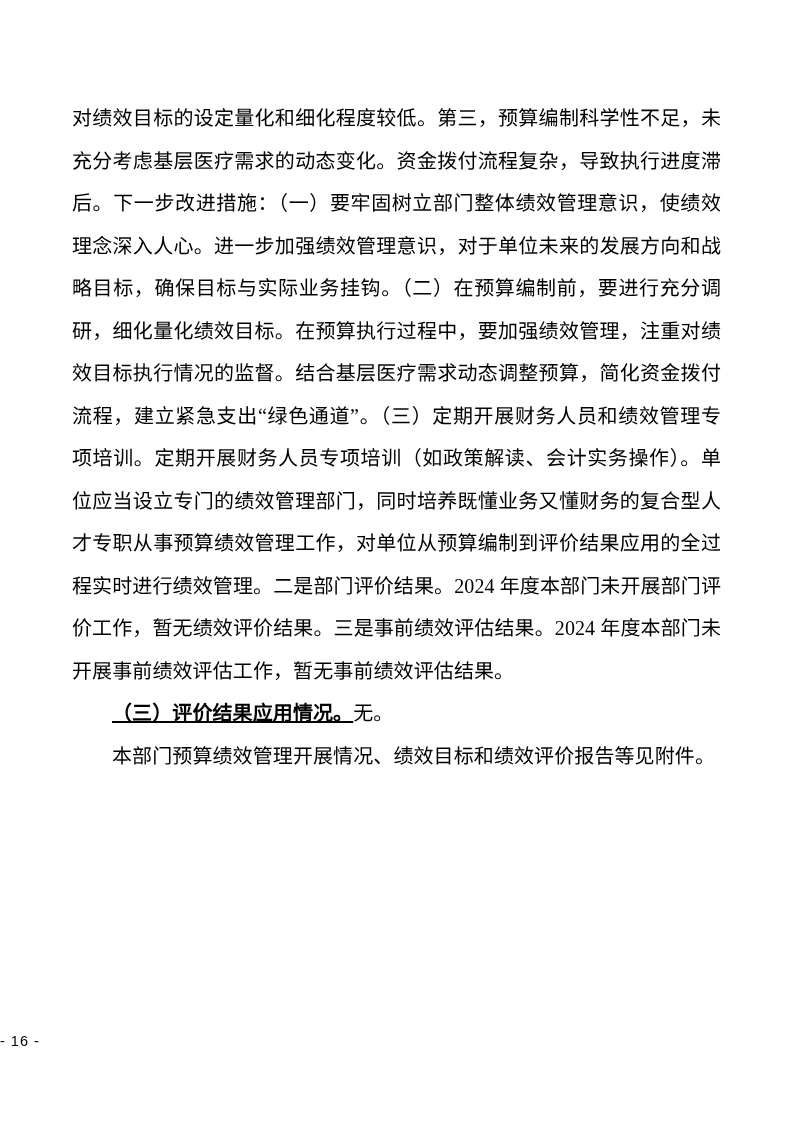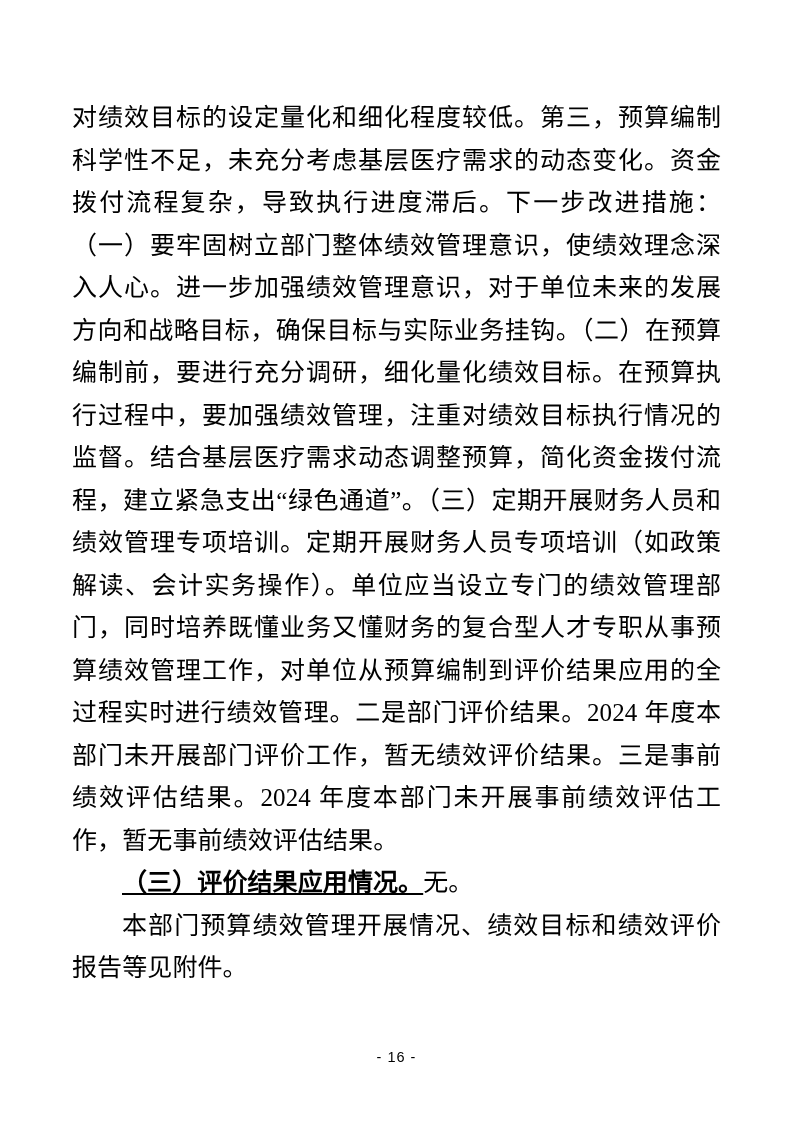--- a/index.html
+++ b/index.html
@@ -14,21 +14,21 @@
     background: #ffffff;
     overflow: hidden;
     font-family: "Liberation Serif", "DejaVu Serif", serif;
     color: #000000;
   }
   .content {
     position: absolute;
     left: 72px;
     right: 72px;
     top: 97px;
-    font-size: 25px;
+    font-size: 20px;
     line-height: 42.5px;
     text-align: justify;
     text-justify: inter-character;
     letter-spacing: 0.1px;
   }
   .para {
     margin: 0;
     padding: 0;
   }
   .para.indent {
@@ -36,26 +36,25 @@
   }
   .bold-run {
     font-weight: 700;
     text-decoration: underline;
   }
   .footer {
     position: absolute;
     left: 0;
     right: 0;
     top: 1033px;
-    text-align: center;
+    text-align: left;
     font-family: "Liberation Sans", "DejaVu Sans", sans-serif;
     font-size: 14.5px;
     color: #000000;
     letter-spacing: 1px;
-    margin-top: 16px;
   }
 </style>
 </head>
 <body>
 
 <div class="page">
   <div class="content">
     <p class="para">对绩效目标的设定量化和细化程度较低。第三，预算编制科学性不足，未充分考虑基层医疗需求的动态变化。资金拨付流程复杂，导致执行进度滞后。下一步改进措施：（一）要牢固树立部门整体绩效管理意识，使绩效理念深入人心。进一步加强绩效管理意识，对于单位未来的发展方向和战略目标，确保目标与实际业务挂钩。（二）在预算编制前，要进行充分调研，细化量化绩效目标。在预算执行过程中，要加强绩效管理，注重对绩效目标执行情况的监督。结合基层医疗需求动态调整预算，简化资金拨付流程，建立紧急支出“绿色通道”。（三）定期开展财务人员和绩效管理专项培训。定期开展财务人员专项培训（如政策解读、会计实务操作）。单位应当设立专门的绩效管理部门，同时培养既懂业务又懂财务的复合型人才专职从事预算绩效管理工作，对单位从预算编制到评价结果应用的全过程实时进行绩效管理。二是部门评价结果。2024 年度本部门未开展部门评价工作，暂无绩效评价结果。三是事前绩效评估结果。2024 年度本部门未开展事前绩效评估工作，暂无事前绩效评估结果。</p>
     <p class="para indent"><span class="bold-run">（三）评价结果应用情况。</span><span>无。</span></p>
     <p class="para indent">本部门预算绩效管理开展情况、绩效目标和绩效评价报告等见附件。</p>

